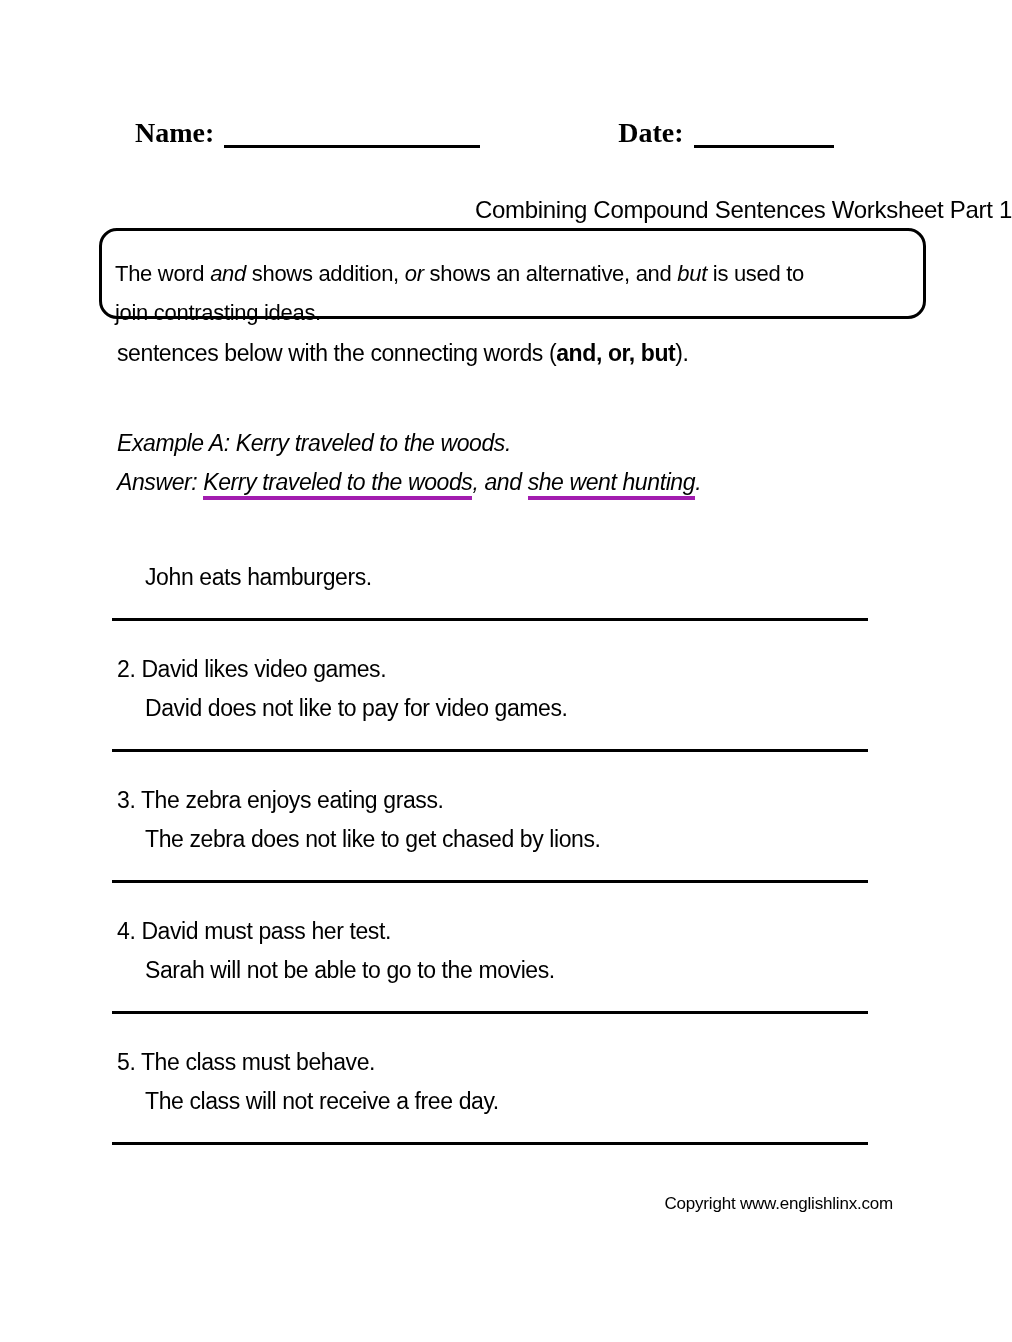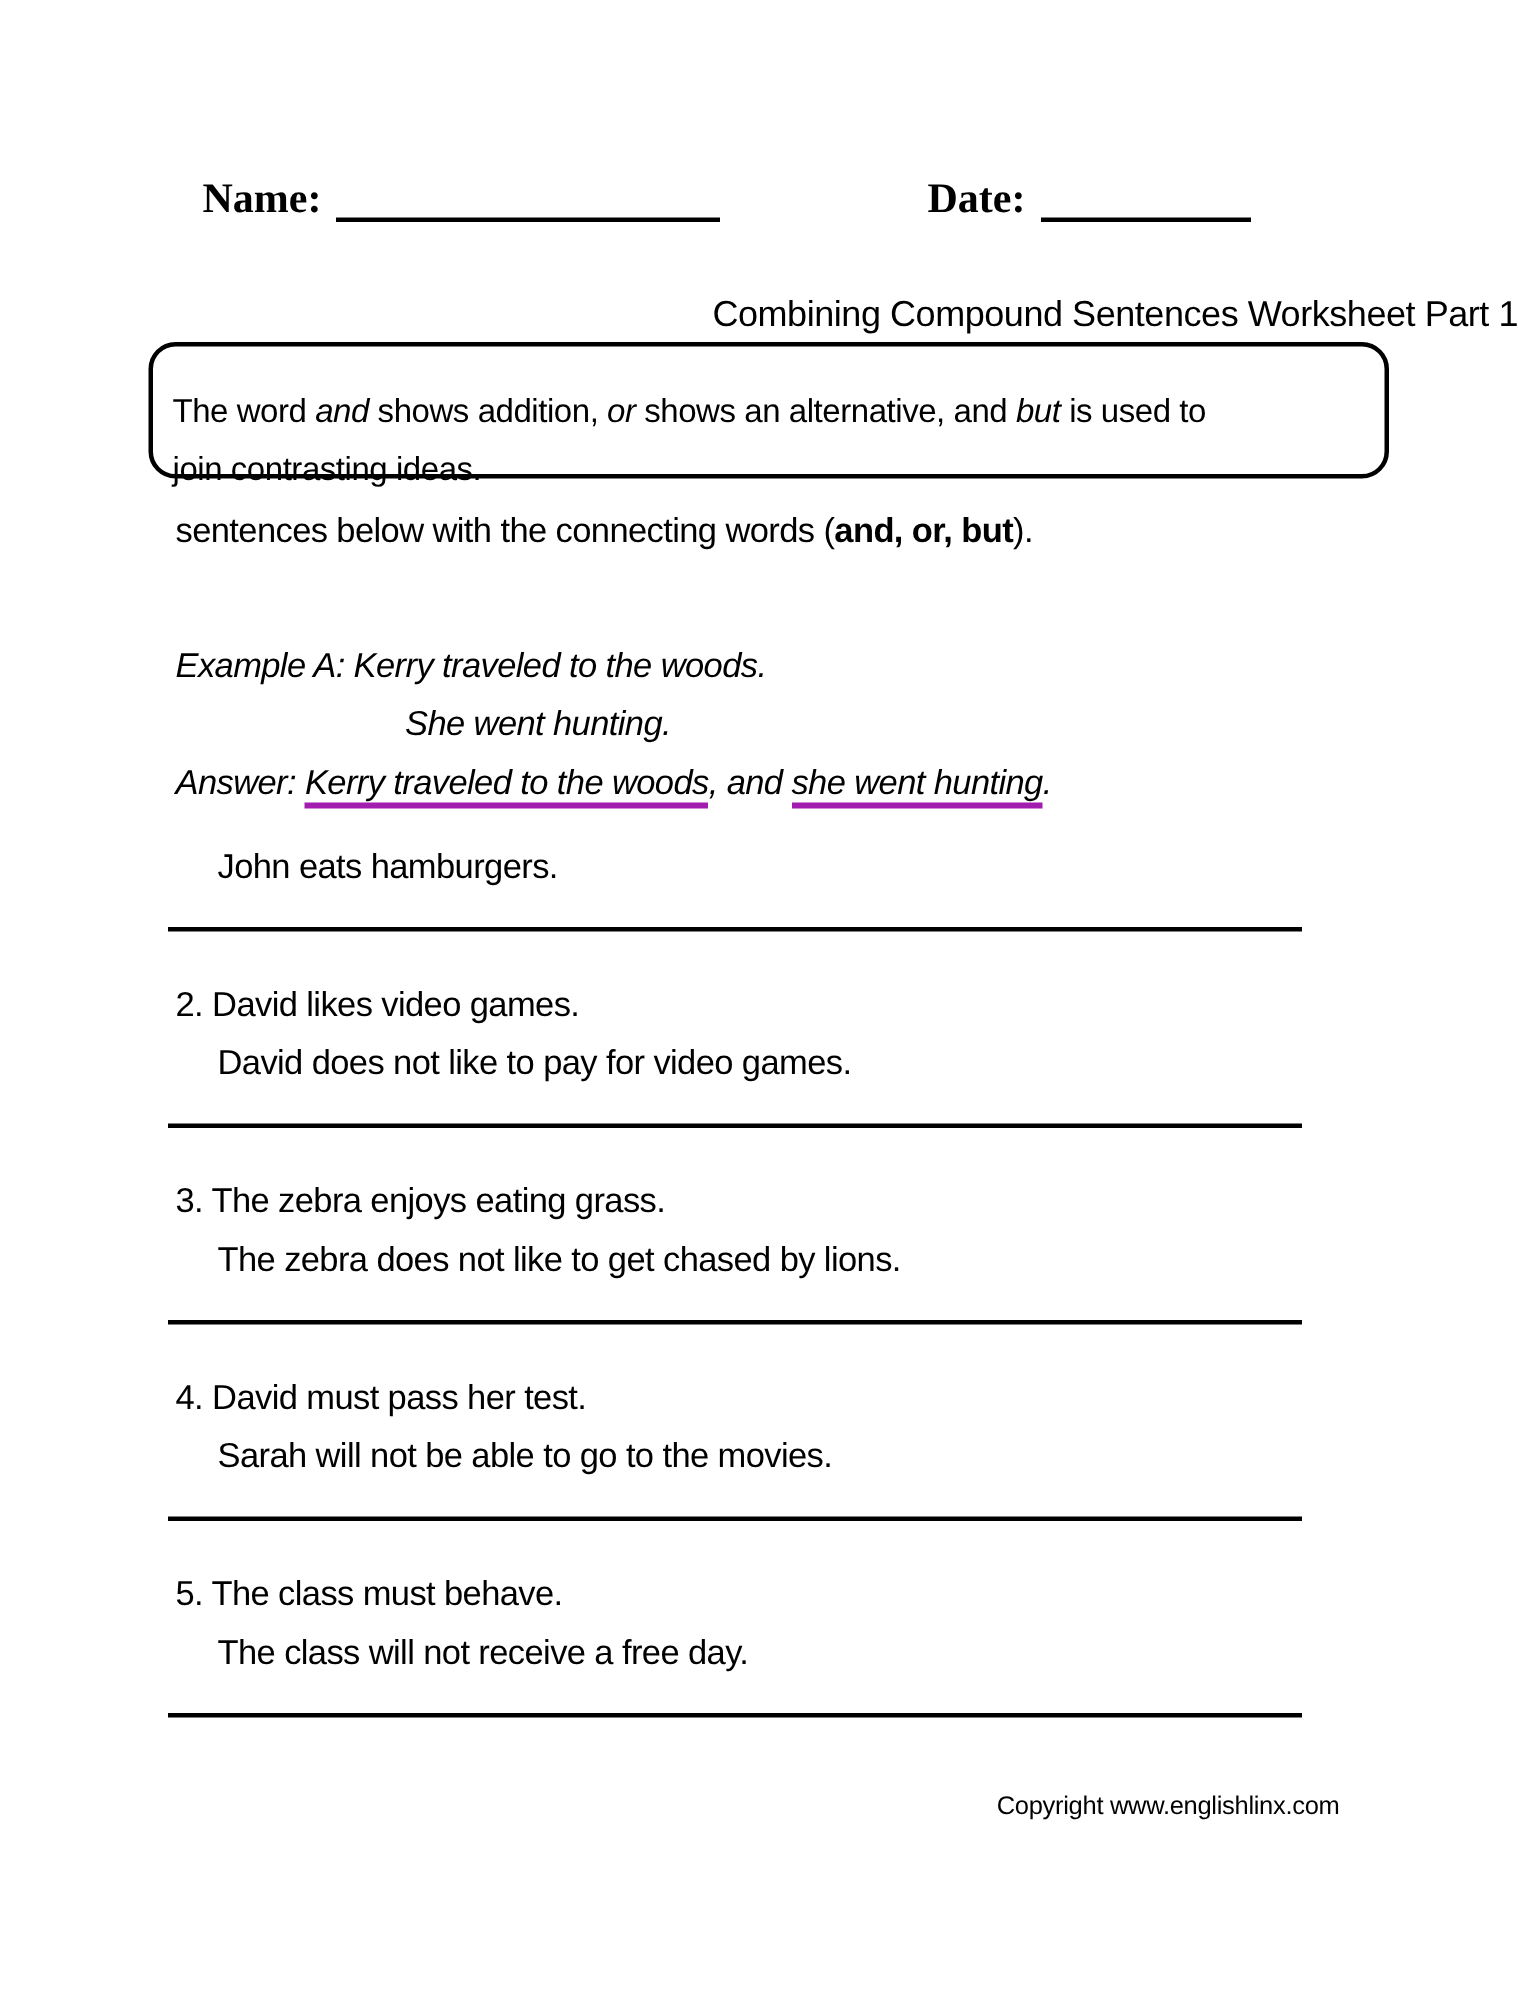--- a/index.html
+++ b/index.html
@@ -123,21 +123,20 @@
     <div class="nowrap"><span>The word </span><span class="it">and</span><span> shows addition, </span><span class="it">or</span><span> shows an alternative, and </span><span class="it">but</span><span> is used to</span></div>
     <div class="nowrap">join contrasting ideas.</div>
   </div>
 
   <div class="directions">
     <div class="nowrap"><span>sentences below with the connecting words (</span><span class="b">and, or, but</span><span>).</span></div>
   </div>
 
   <div class="example">
     <div class="nowrap">Example A: Kerry traveled to the woods.</div>
-    <div class="nowrap indent">She went hunting.</div>
     <div class="nowrap"><span>Answer: </span><span class="u">Kerry traveled to the woods</span><span>, and </span><span class="u">she went hunting</span><span>.</span></div>
   </div>
 
   <div class="items">
 
     <div class="item">
       <div class="line line2 nowrap">John eats hamburgers.</div>
       <div class="answer-blank"></div>
     </div>
 

